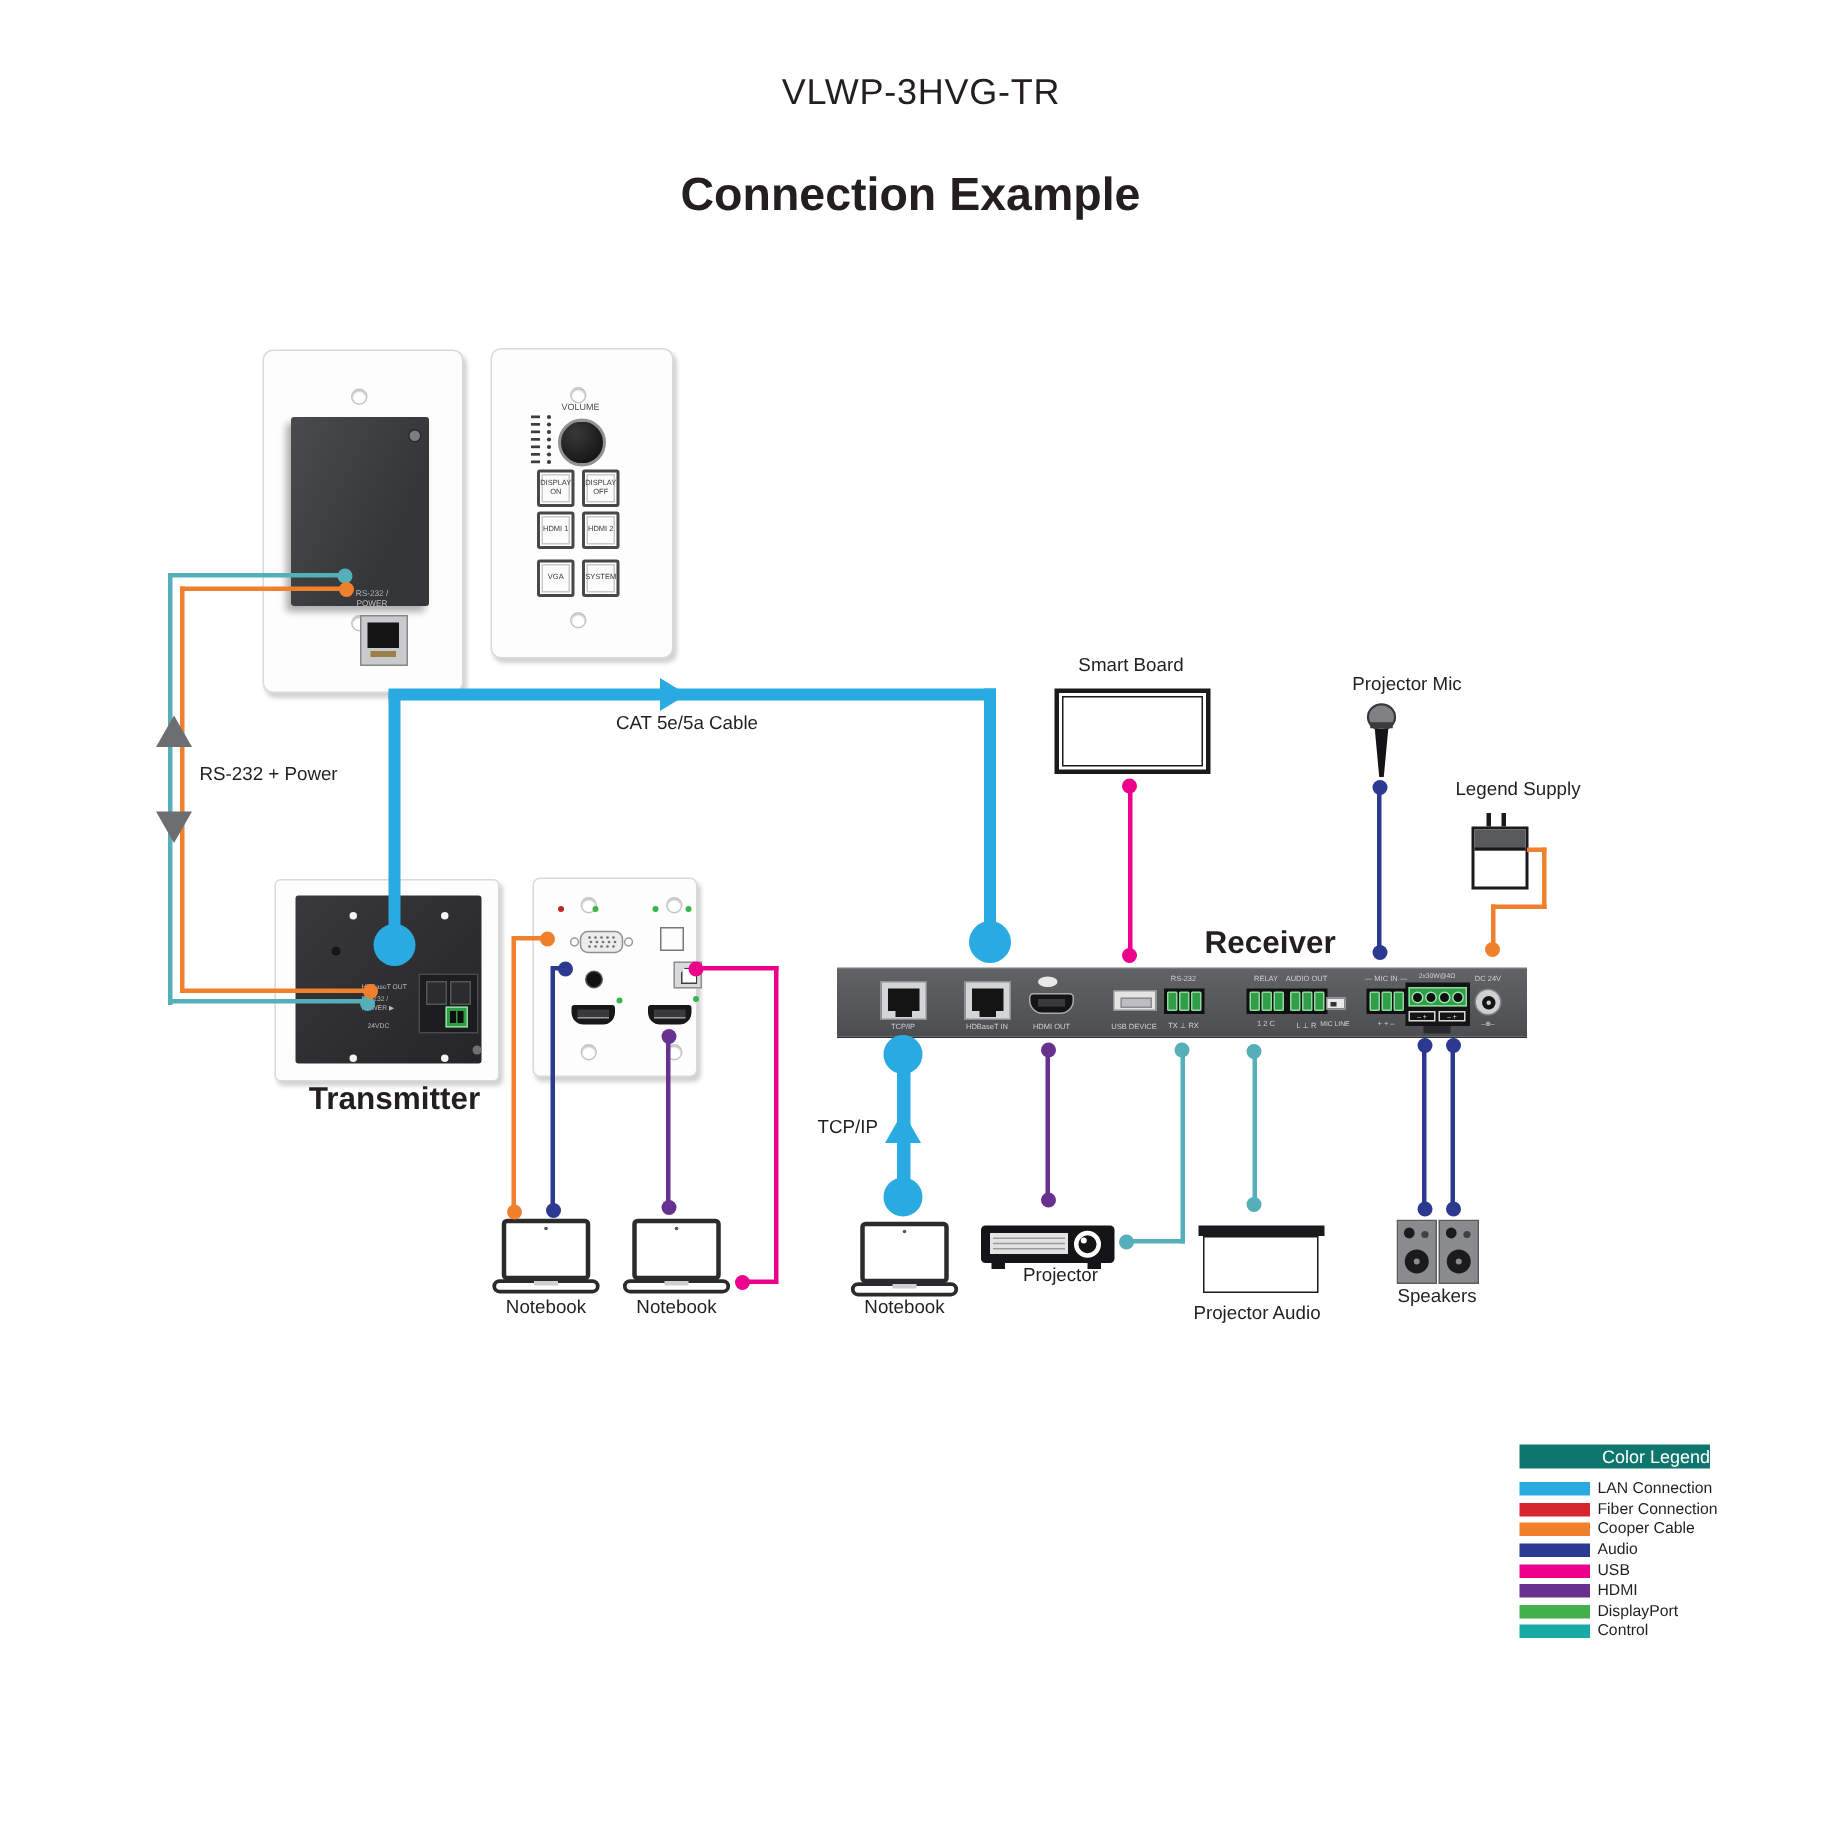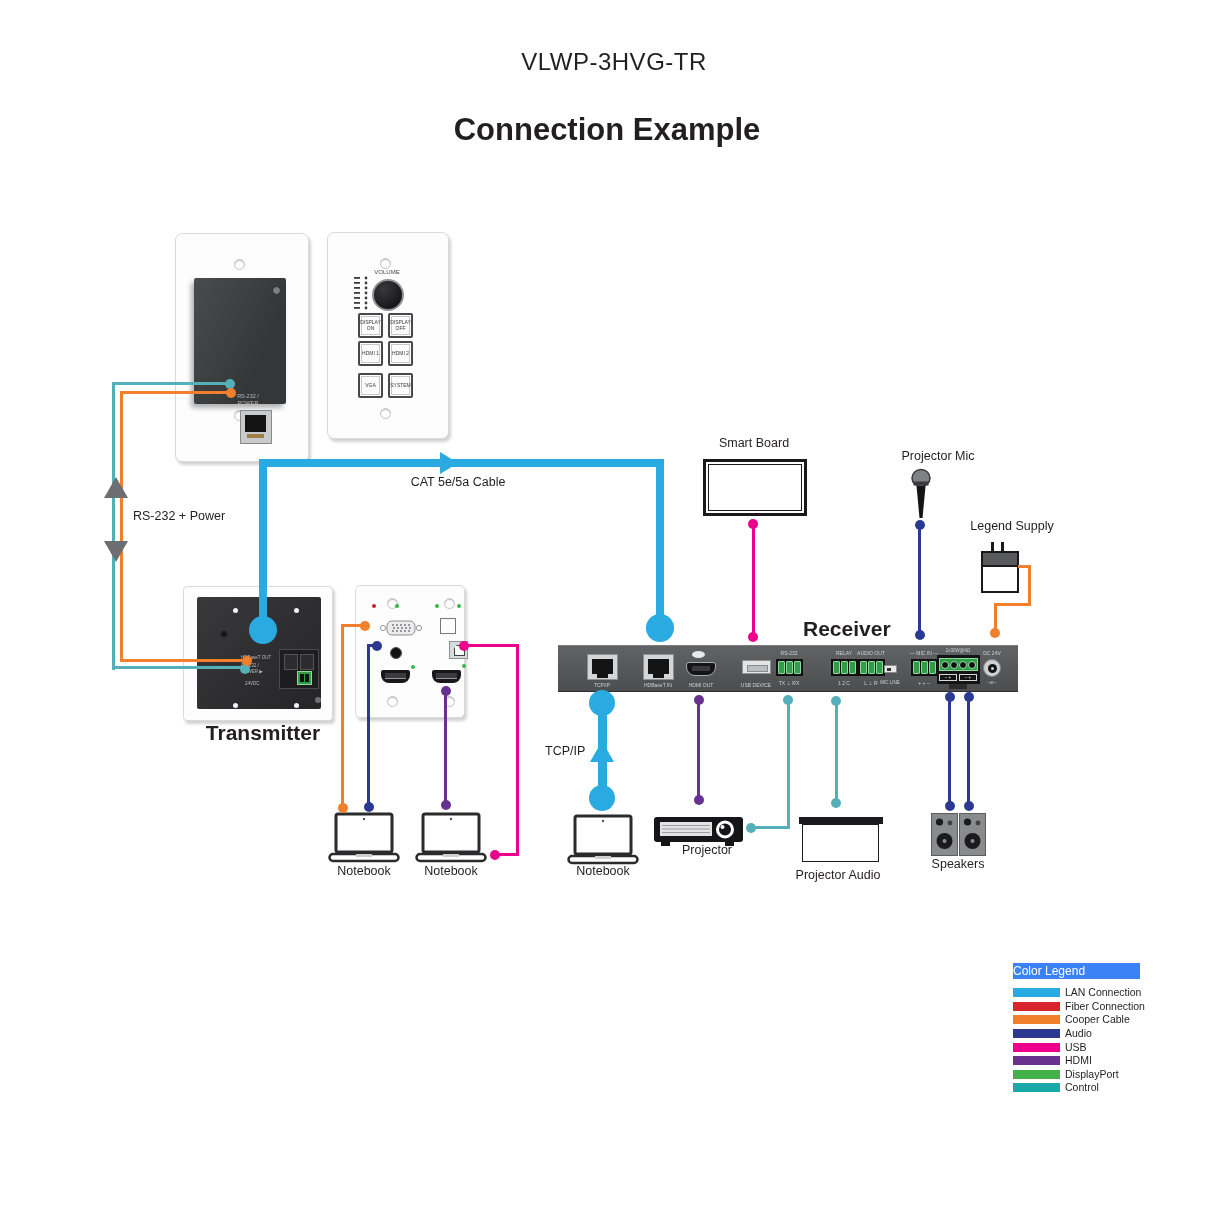--- a/index.html
+++ b/index.html
@@ -408,21 +408,21 @@
   <div class="v aud" style="left:967px;top:697px;height:110px"></div>
   <div class="dot aud" style="left:945px;top:801px"></div>
   <div class="dot aud" style="left:964px;top:801px"></div>
 </div>
 
 <div class="lbl" style="left:133px;top:509px">RS-232 + Power</div>
 <div class="lbl cx" style="left:458px;top:475px">CAT 5e/5a Cable</div>
 <div class="lbl" style="left:545px;top:744px">TCP/IP</div>
 
 <div>
-  <div class="abs" style="left:1013px;top:963px;width:127px;height:16px;background:#3b82f6;color:#fff;font-size:12px;text-align:left;line-height:16px">Color Legend</div>
+  <div class="abs" style="left:1013px;top:963px;width:127px;height:16px;background:#0f766e;color:#fff;font-size:12px;text-align:right;line-height:16px">Color Legend</div>
   <div class="abs" style="left: 1013px; top: 988px; width: 47px; height: 9px; background: rgb(41, 171, 226);"></div>
   <div class="lbl" style="left:1065px;top:986px;font-size:10.5px">LAN Connection</div>
   <div class="abs" style="left: 1013px; top: 1002px; width: 47px; height: 9px; background: rgb(214, 37, 44);"></div>
   <div class="lbl" style="left:1065px;top:1000px;font-size:10.5px">Fiber Connection</div>
   <div class="abs" style="left: 1013px; top: 1015px; width: 47px; height: 9px; background: rgb(240, 128, 44);"></div>
   <div class="lbl" style="left:1065px;top:1013px;font-size:10.5px">Cooper Cable</div>
   <div class="abs" style="left: 1013px; top: 1029px; width: 47px; height: 9px; background: rgb(43, 57, 144);"></div>
   <div class="lbl" style="left:1065px;top:1027px;font-size:10.5px">Audio</div>
   <div class="abs" style="left: 1013px; top: 1043px; width: 47px; height: 9px; background: rgb(236, 0, 140);"></div>
   <div class="lbl" style="left:1065px;top:1041px;font-size:10.5px">USB</div>

